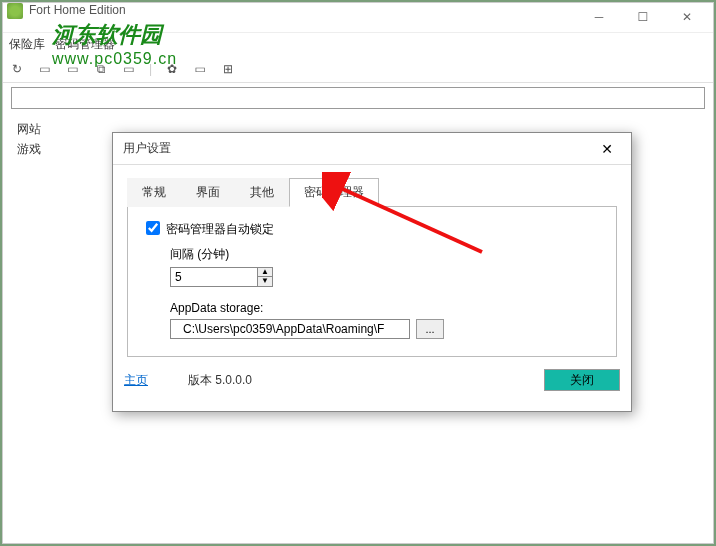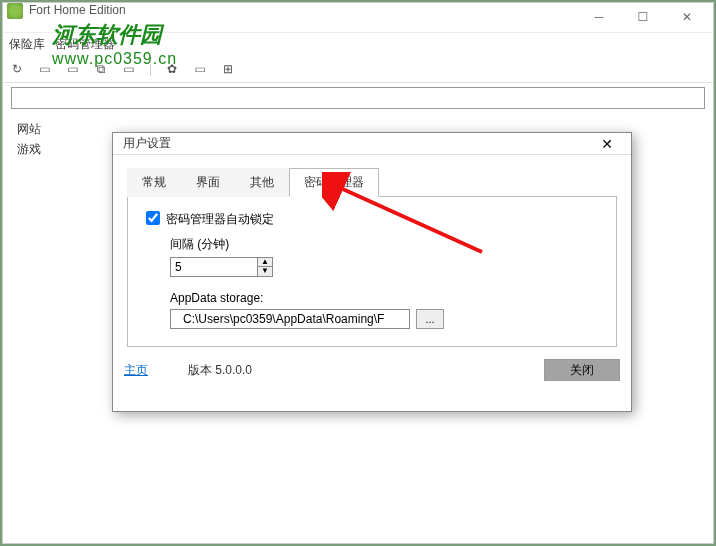--- a/index.html
+++ b/index.html
@@ -15,21 +15,21 @@
 .toolbar{height:28px;display:flex;align-items:center;padding:0 6px;gap:12px;border-bottom:1px solid #e0e0e0}
 .tool-icon{width:16px;height:16px;display:flex;align-items:center;justify-content:center;color:#555;cursor:pointer}
 .searchbox{margin:4px 8px;height:22px;border:1px solid #999}
 .searchbox input{width:100%;height:100%;border:none;outline:none;padding:0 4px}
 .sidebar{padding:8px 14px}
 .sidebar div{height:20px;color:#333;cursor:pointer}
 .watermark{position:absolute;top:18px;left:50px;pointer-events:none}
 .watermark .cn{font-size:22px;font-weight:bold;color:#1a8a1a;font-style:italic}
 .watermark .url{font-size:16px;font-weight:normal;color:#1a8a1a;letter-spacing:1px}
 .dialog{position:absolute;top:130px;left:110px;width:520px;height:280px;background:#fff;border:1px solid #888;box-shadow:3px 3px 12px rgba(0,0,0,.35)}
-.dialog-titlebar{height:22px;display:flex;align-items:center;padding:0 10px;border-bottom:1px solid #ddd}
+.dialog-titlebar{height:32px;display:flex;align-items:center;padding:0 10px;border-bottom:1px solid #ddd}
 .dialog-titlebar .dtitle{flex:1;color:#333}
 .dialog-close{width:28px;height:26px;display:flex;align-items:center;justify-content:center;cursor:pointer;font-size:14px}
 .tabs{display:flex;margin:12px 14px 0;border-bottom:1px solid #bbb}
 .tab{padding:5px 14px;border:1px solid transparent;border-bottom:none;cursor:pointer;color:#333;position:relative;top:1px;background:#f4f4f4}
 .tab.active{background:#fff;border-color:#bbb;border-bottom:1px solid #fff}
 .tab-body{border:1px solid #bbb;border-top:none;margin:0 14px;padding:14px 18px 16px;height:150px}
 .chk-row{display:flex;gap:6px;margin-bottom:8px}
 .chk-row input{width:14px;height:14px}
 .field-label{margin-left:24px;margin-bottom:4px}
 .spinner-row{margin-left:24px;display:flex;align-items:center}
@@ -37,21 +37,21 @@
 .spinner-btns{display:flex;flex-direction:column;border:1px solid #888;border-left:none}
 .spinner-btns div{width:14px;height:9px;font-size:8px;line-height:8px;text-align:center;background:#eee;cursor:pointer;border-bottom:1px solid #888}
 .spinner-btns div:last-child{border-bottom:none}
 .storage-label{margin-left:24px;margin-top:14px;margin-bottom:4px}
 .storage-row{margin-left:24px;display:flex;gap:6px;align-items:center}
 .storage-row input{width:240px;height:20px;border:1px solid #888;padding:0 12px}
 .browse-btn{width:28px;height:20px;border:1px solid #999;background:#eee;cursor:pointer;font-size:11px}
 .dialog-footer{display:flex;align-items:center;margin:12px 11px 0}
 .home-link{color:#0066cc;cursor:pointer;text-decoration:underline;margin-right:40px}
 .version{color:#333;flex:1}
-.close-btn{width:76px;height:22px;border:1px solid #999;background:#a3a3a3;cursor:pointer}
+.close-btn{width:76px;height:22px;border:1px solid #999;background:#14b8a6;cursor:pointer}
 .arrow{position:absolute;top:170px;left:320px;pointer-events:none}
 </style>
 </head>
 <body>
 
 <div class="main-window">
   <div class="titlebar">
     <span class="icon"></span>
     <span class="title">Fort Home Edition</span>
     <div class="win-controls">

